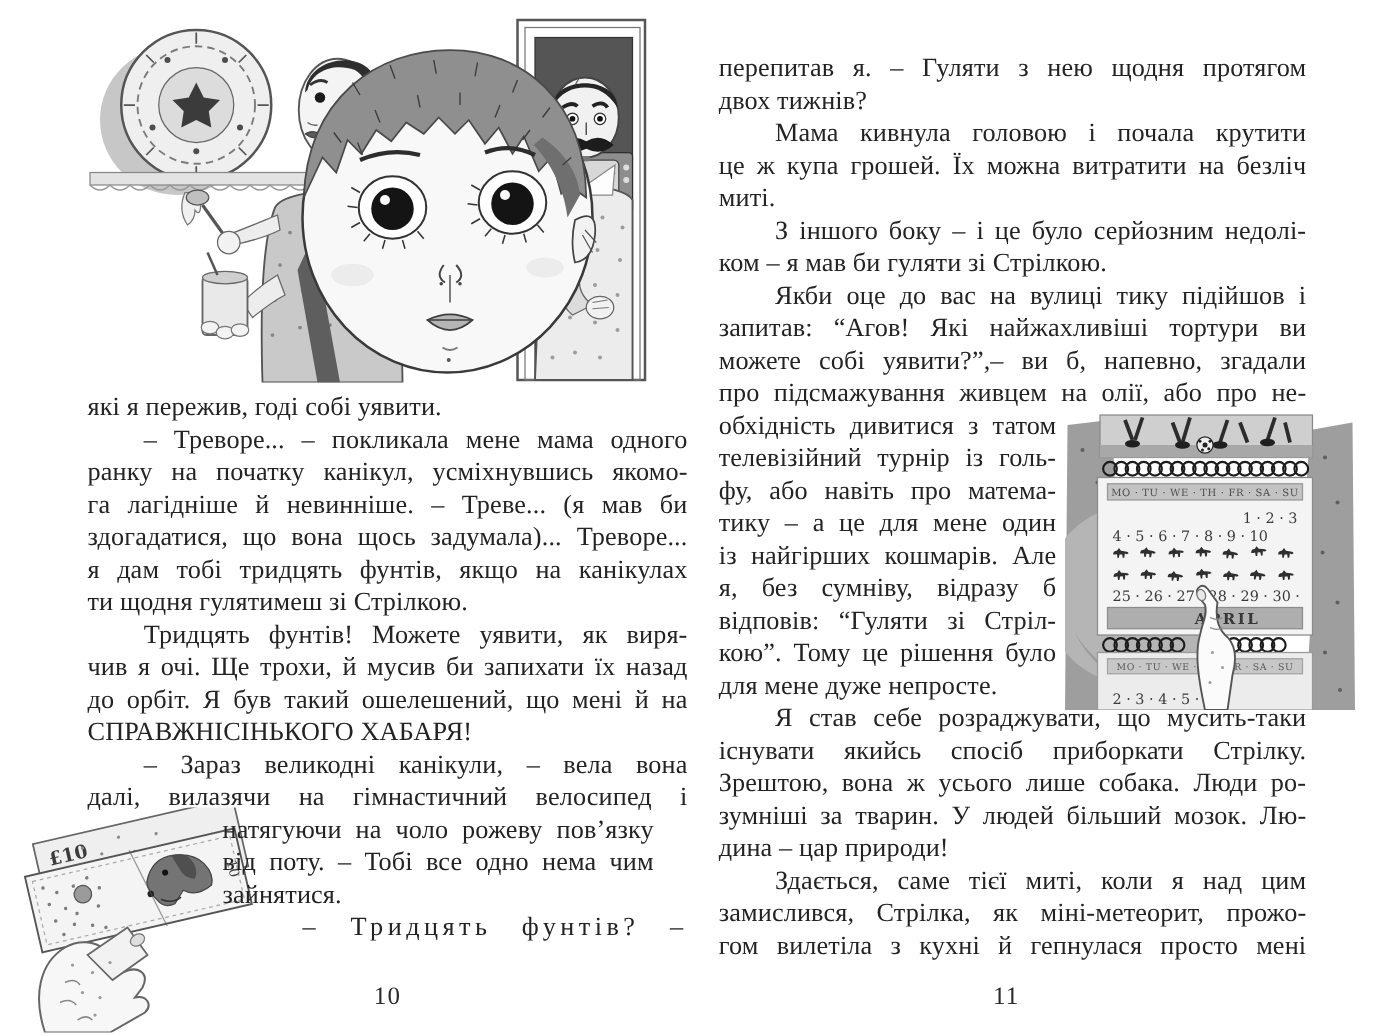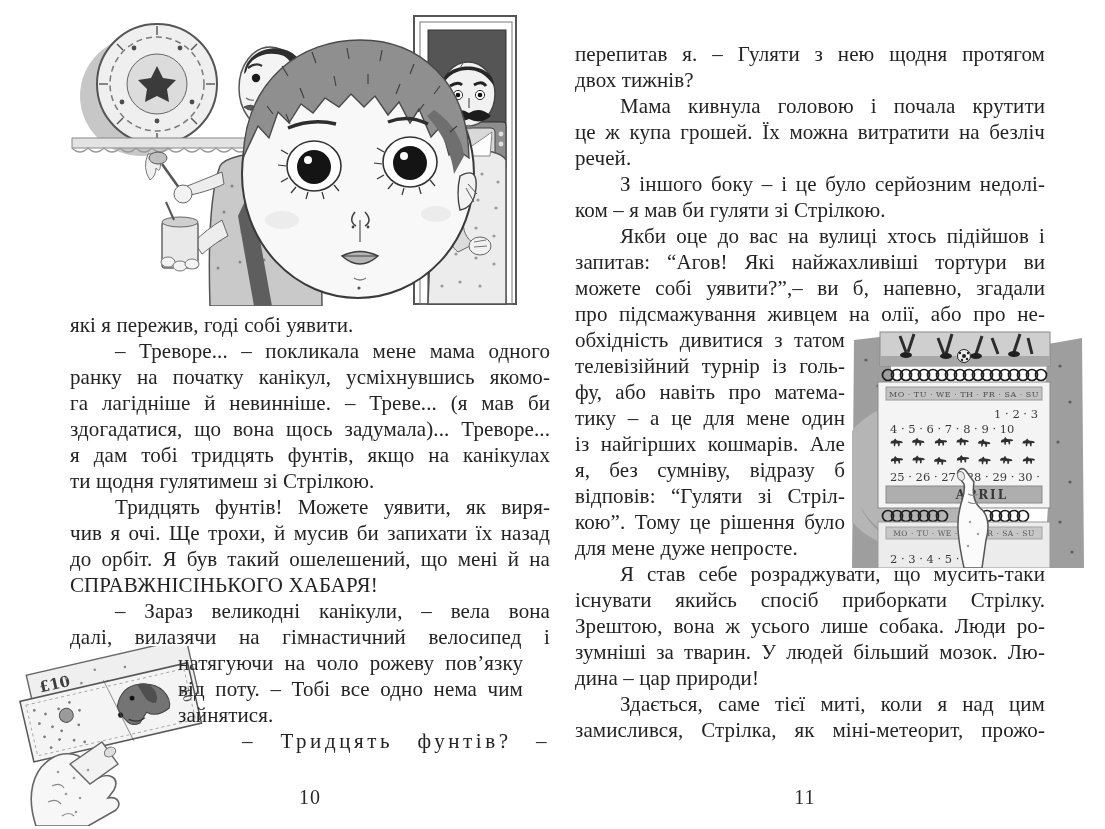--- a/index.html
+++ b/index.html
@@ -482,39 +482,40 @@
           <circle cx="116" cy="220" r="1.2"></circle>
         </g>
     </g>
   </svg>
 
   <div class="textcol" id="rp-text">
     <div class="line">перепитав я. – Гуляти з нею щодня протягом</div>
     <div class="line last">двох тижнів?</div>
     <div class="line ind">Мама кивнула головою і почала крутити</div>
     <div class="line">це ж купа грошей. Їх можна витратити на безліч</div>
-    <div class="line last">речей.</div>
+    <div class="line last">миті.</div>
     <div class="line ind">З іншого боку – і це було серйозним недолі-</div>
     <div class="line last">ком – я мав би гуляти зі Стрілкою.</div>
-    <div class="line ind">Якби оце до вас на вулиці хтось підійшов і</div>
+    <div class="line ind">Якби оце до вас на вулиці тику підійшов і</div>
     <div class="line">запитав: “Агов! Які найжахливіші тортури ви</div>
     <div class="line">можете собі уявити?”,– ви б, напевно, згадали</div>
     <div class="line">про підсмажування живцем на олії, або про не-</div>
     <div class="line nar">обхідність дивитися з татом</div>
     <div class="line nar">телевізійний турнір із голь-</div>
     <div class="line nar">фу, або навіть про матема-</div>
     <div class="line nar">тику – а це для мене один</div>
     <div class="line nar">із найгірших кошмарів. Але</div>
     <div class="line nar">я, без сумніву, відразу б</div>
     <div class="line nar">відповів: “Гуляти зі Стріл-</div>
     <div class="line nar">кою”. Тому це рішення було</div>
     <div class="line nar last">для мене дуже непросте.</div>
     <div class="line ind">Я став себе розраджувати, що мусить-таки</div>
     <div class="line">існувати якийсь спосіб приборкати Стрілку.</div>
     <div class="line">Зрештою, вона ж усього лише собака. Люди ро-</div>
     <div class="line">зумніші за тварин. У людей більший мозок. Лю-</div>
     <div class="line last">дина – цар природи!</div>
     <div class="line ind">Здається, саме тієї миті, коли я над цим</div>
     <div class="line">замислився, Стрілка, як міні-метеорит, прожо-</div>
+    <div class="line">гом вилетіла з кухні й гепнулася просто мені</div>
   </div>
 
   <div class="pagenum" id="rp-num">11</div>
 </div>
 
 </body></html>

